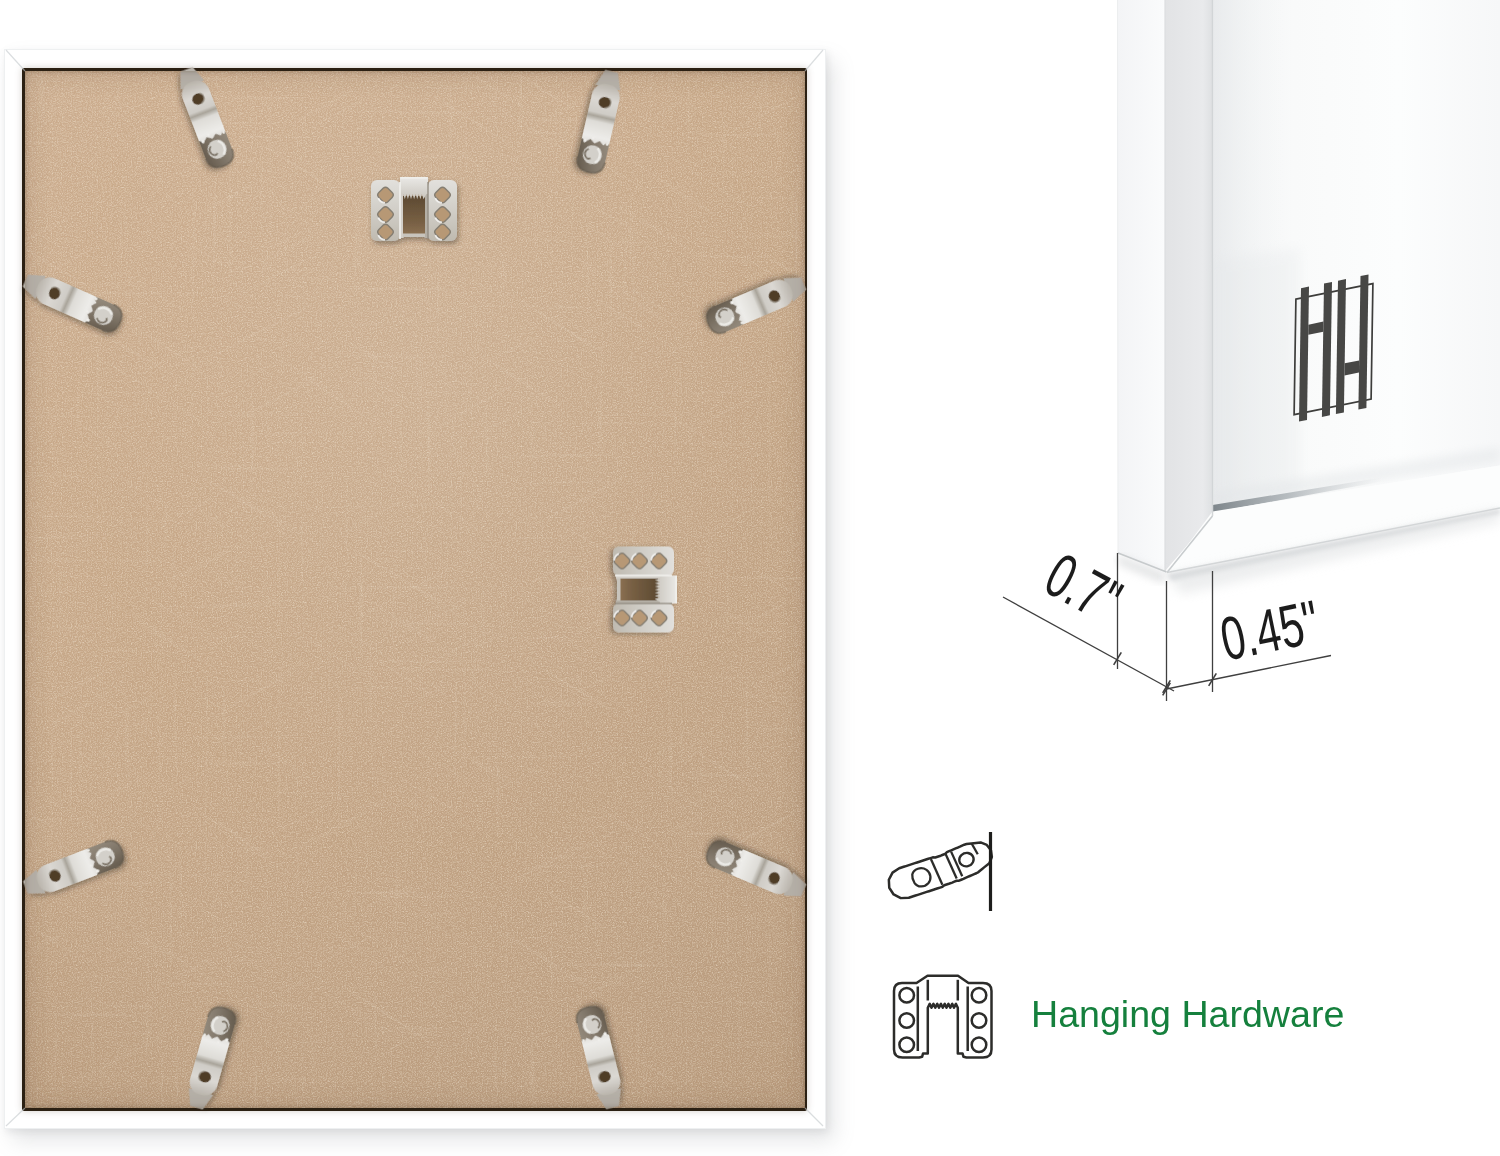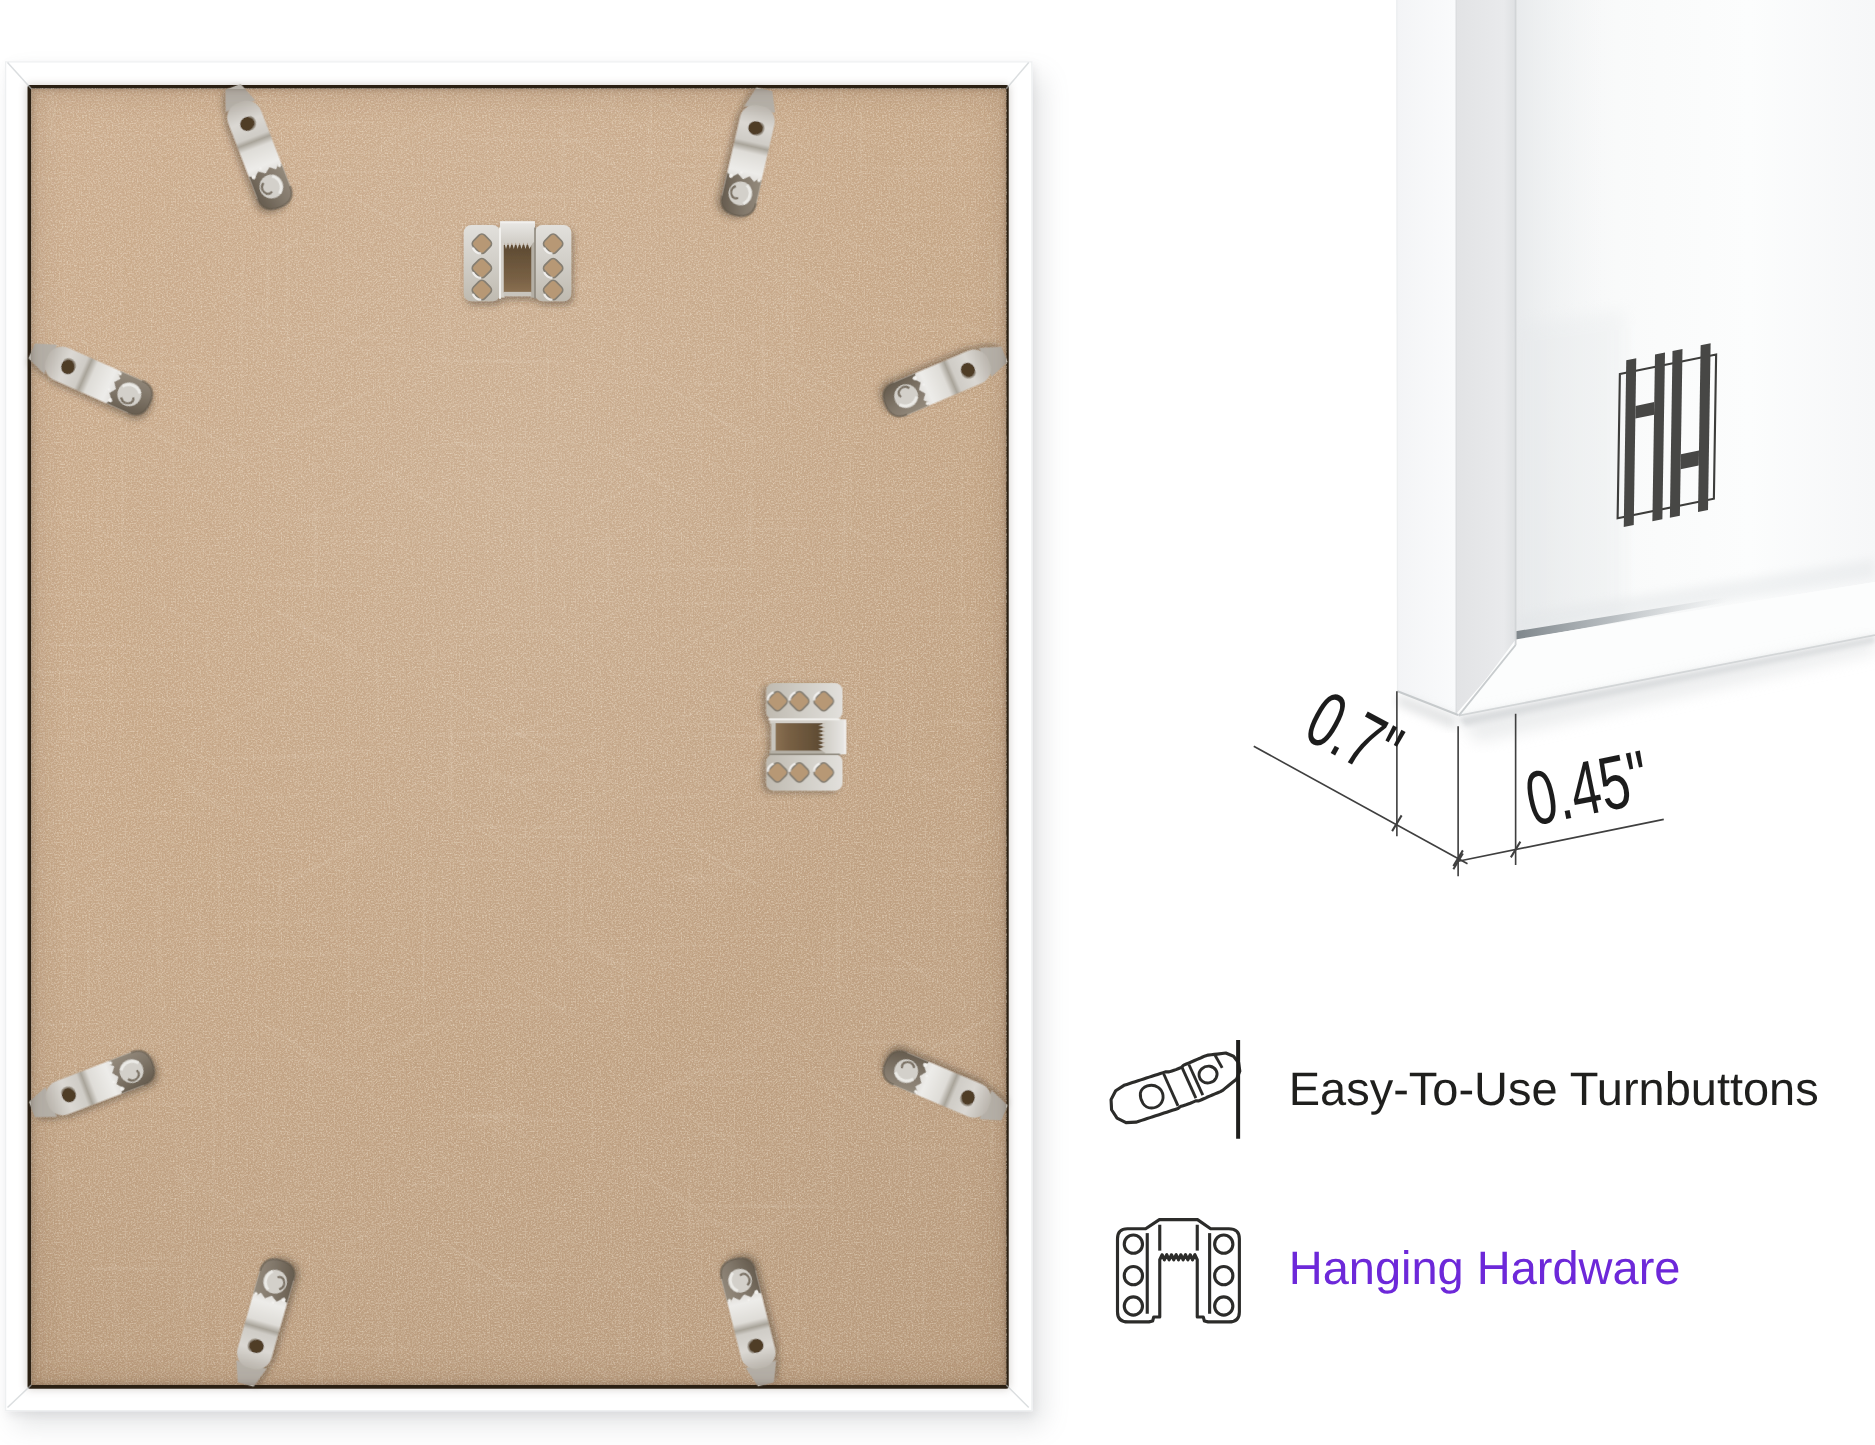--- a/index.html
+++ b/index.html
@@ -294,17 +294,16 @@
       <circle cx="906.7" cy="1044.8" r="7.3"></circle>
       <circle cx="979" cy="995.3" r="7.3"></circle>
       <circle cx="979" cy="1020.5" r="7.3"></circle>
       <circle cx="979" cy="1044.8" r="7.3"></circle>
     </g>
   </svg>
 
   <div class="abs" style="left:25px;top:71px;width:780px;height:1037px;
        box-shadow:inset 0 0 26px rgba(72,52,30,0.16), inset 0 0 5px rgba(55,40,22,0.30);"></div>
 
-  <div class="abs" style="left:1031px;top:850px;font-size:37.6px;color:#1f1f1d;">Easy-To-Use Turnbuttons</div>
-
-  <div class="abs" style="left:1031px;top:993px;font-size:37.6px;color:#6d28d9;">Hanging Hardware</div>
+
+  <div class="abs" style="left:1031px;top:993px;font-size:37.6px;color:#15803d;">Hanging Hardware</div>
 
 </div>
 
 </body></html>

